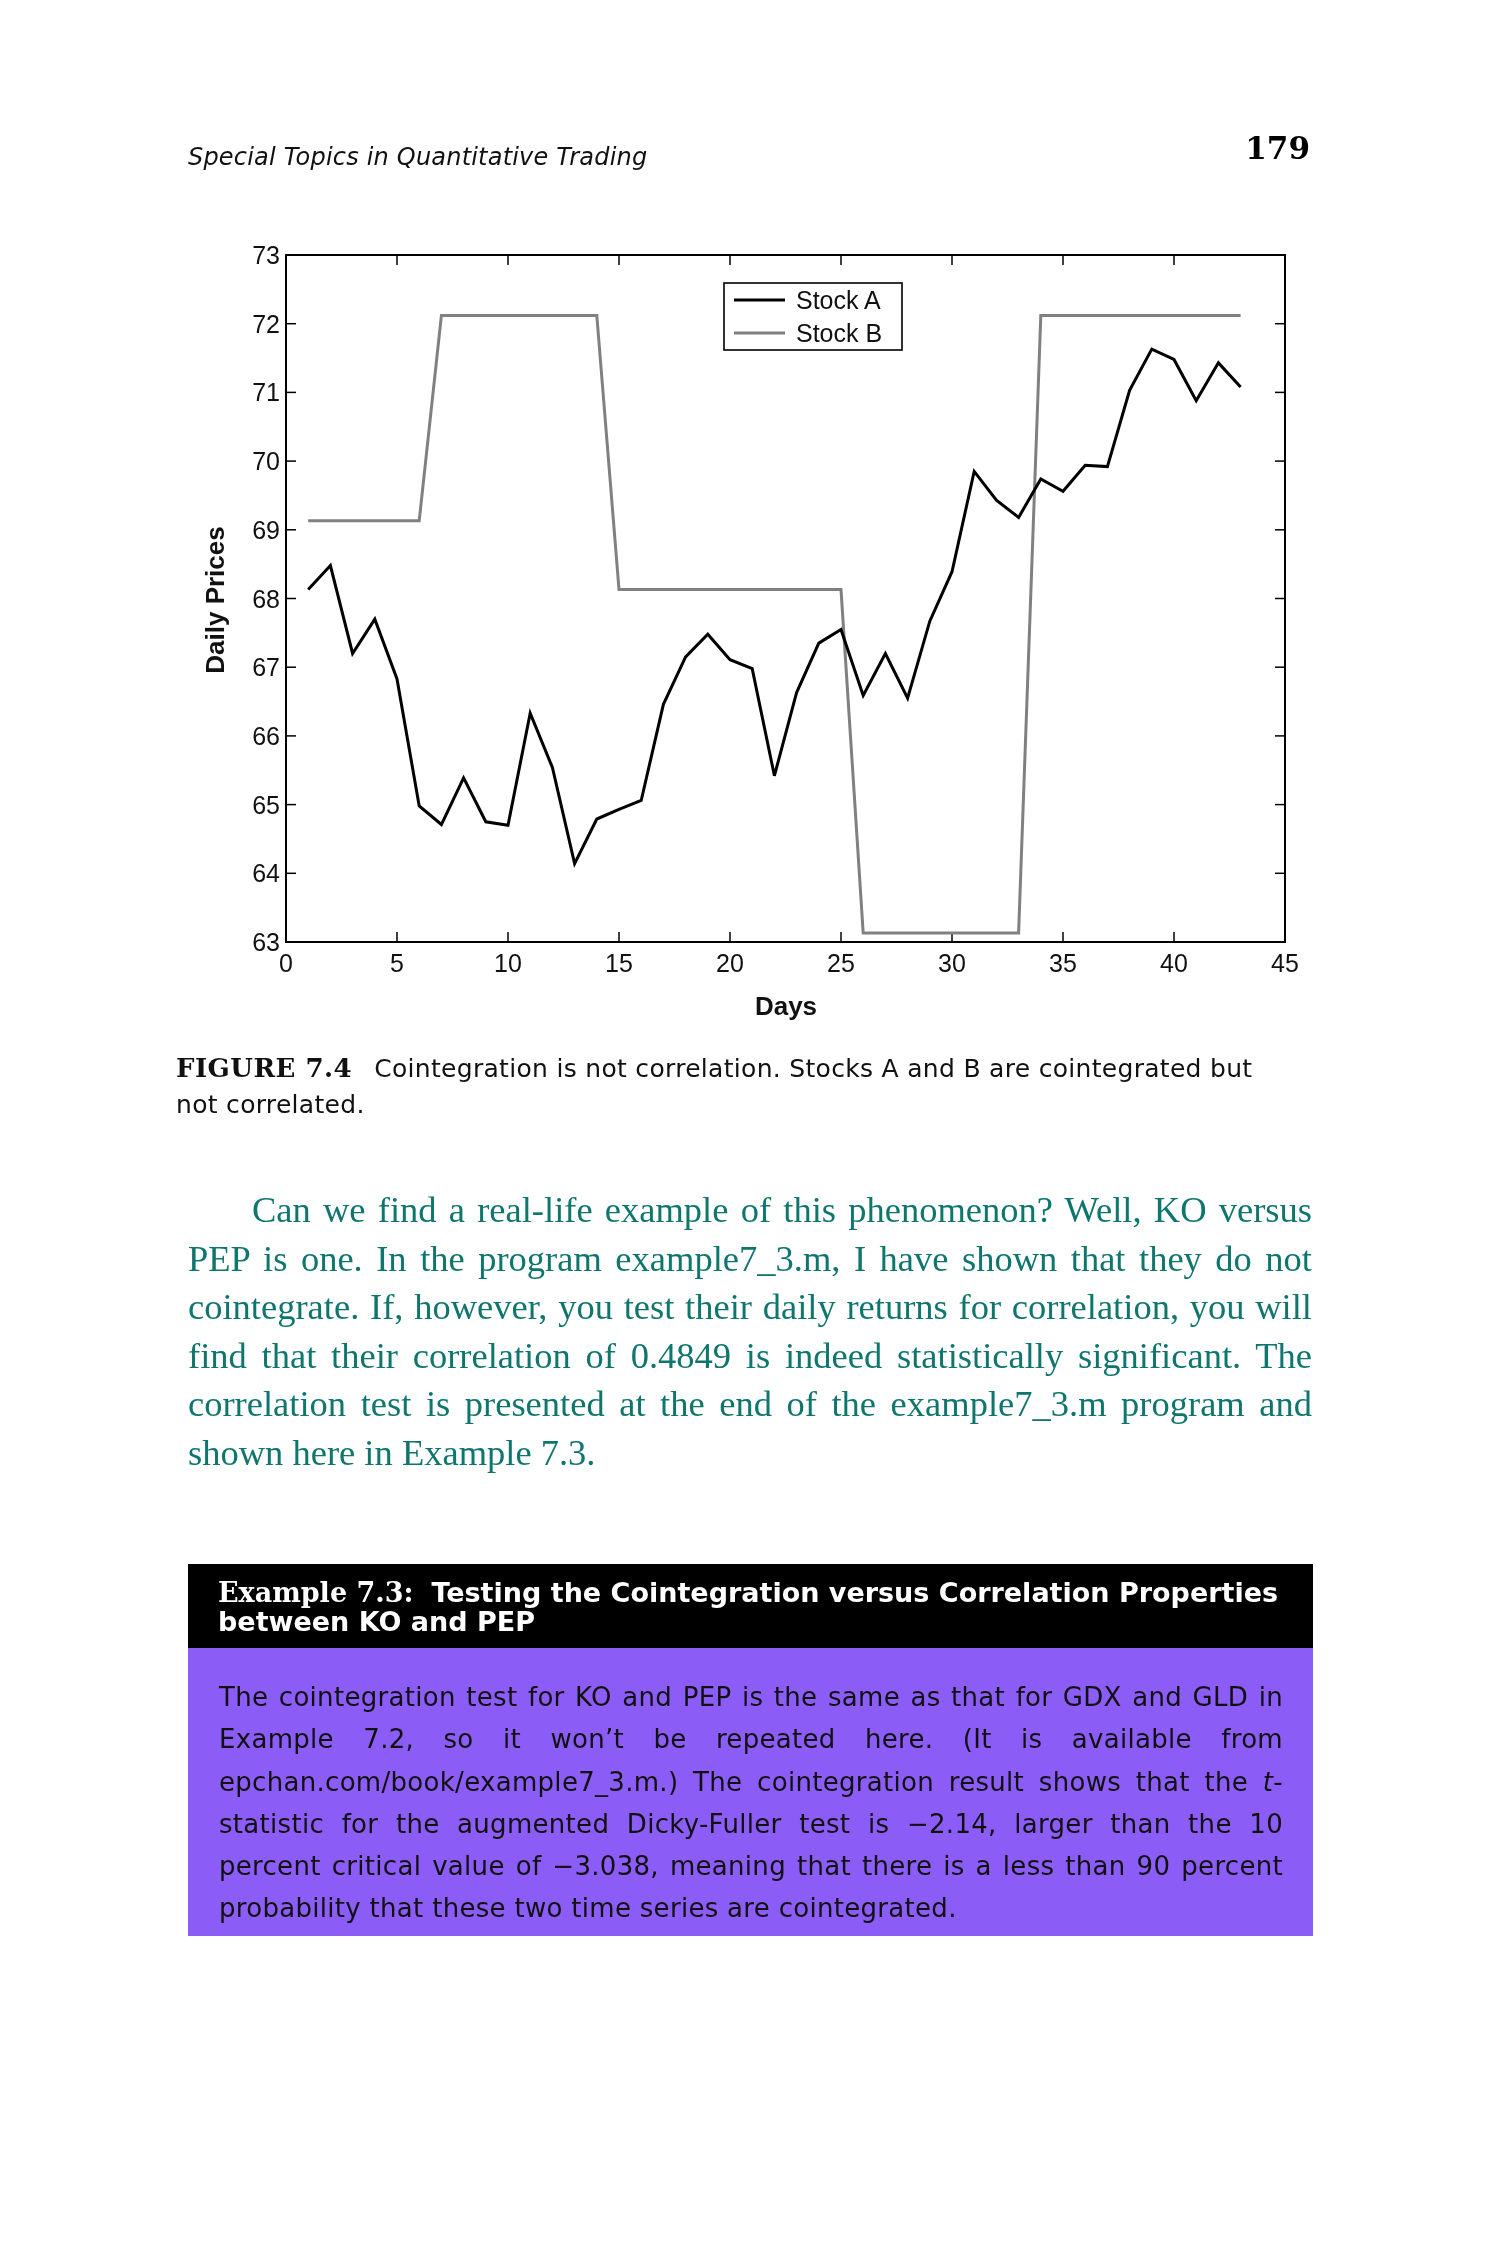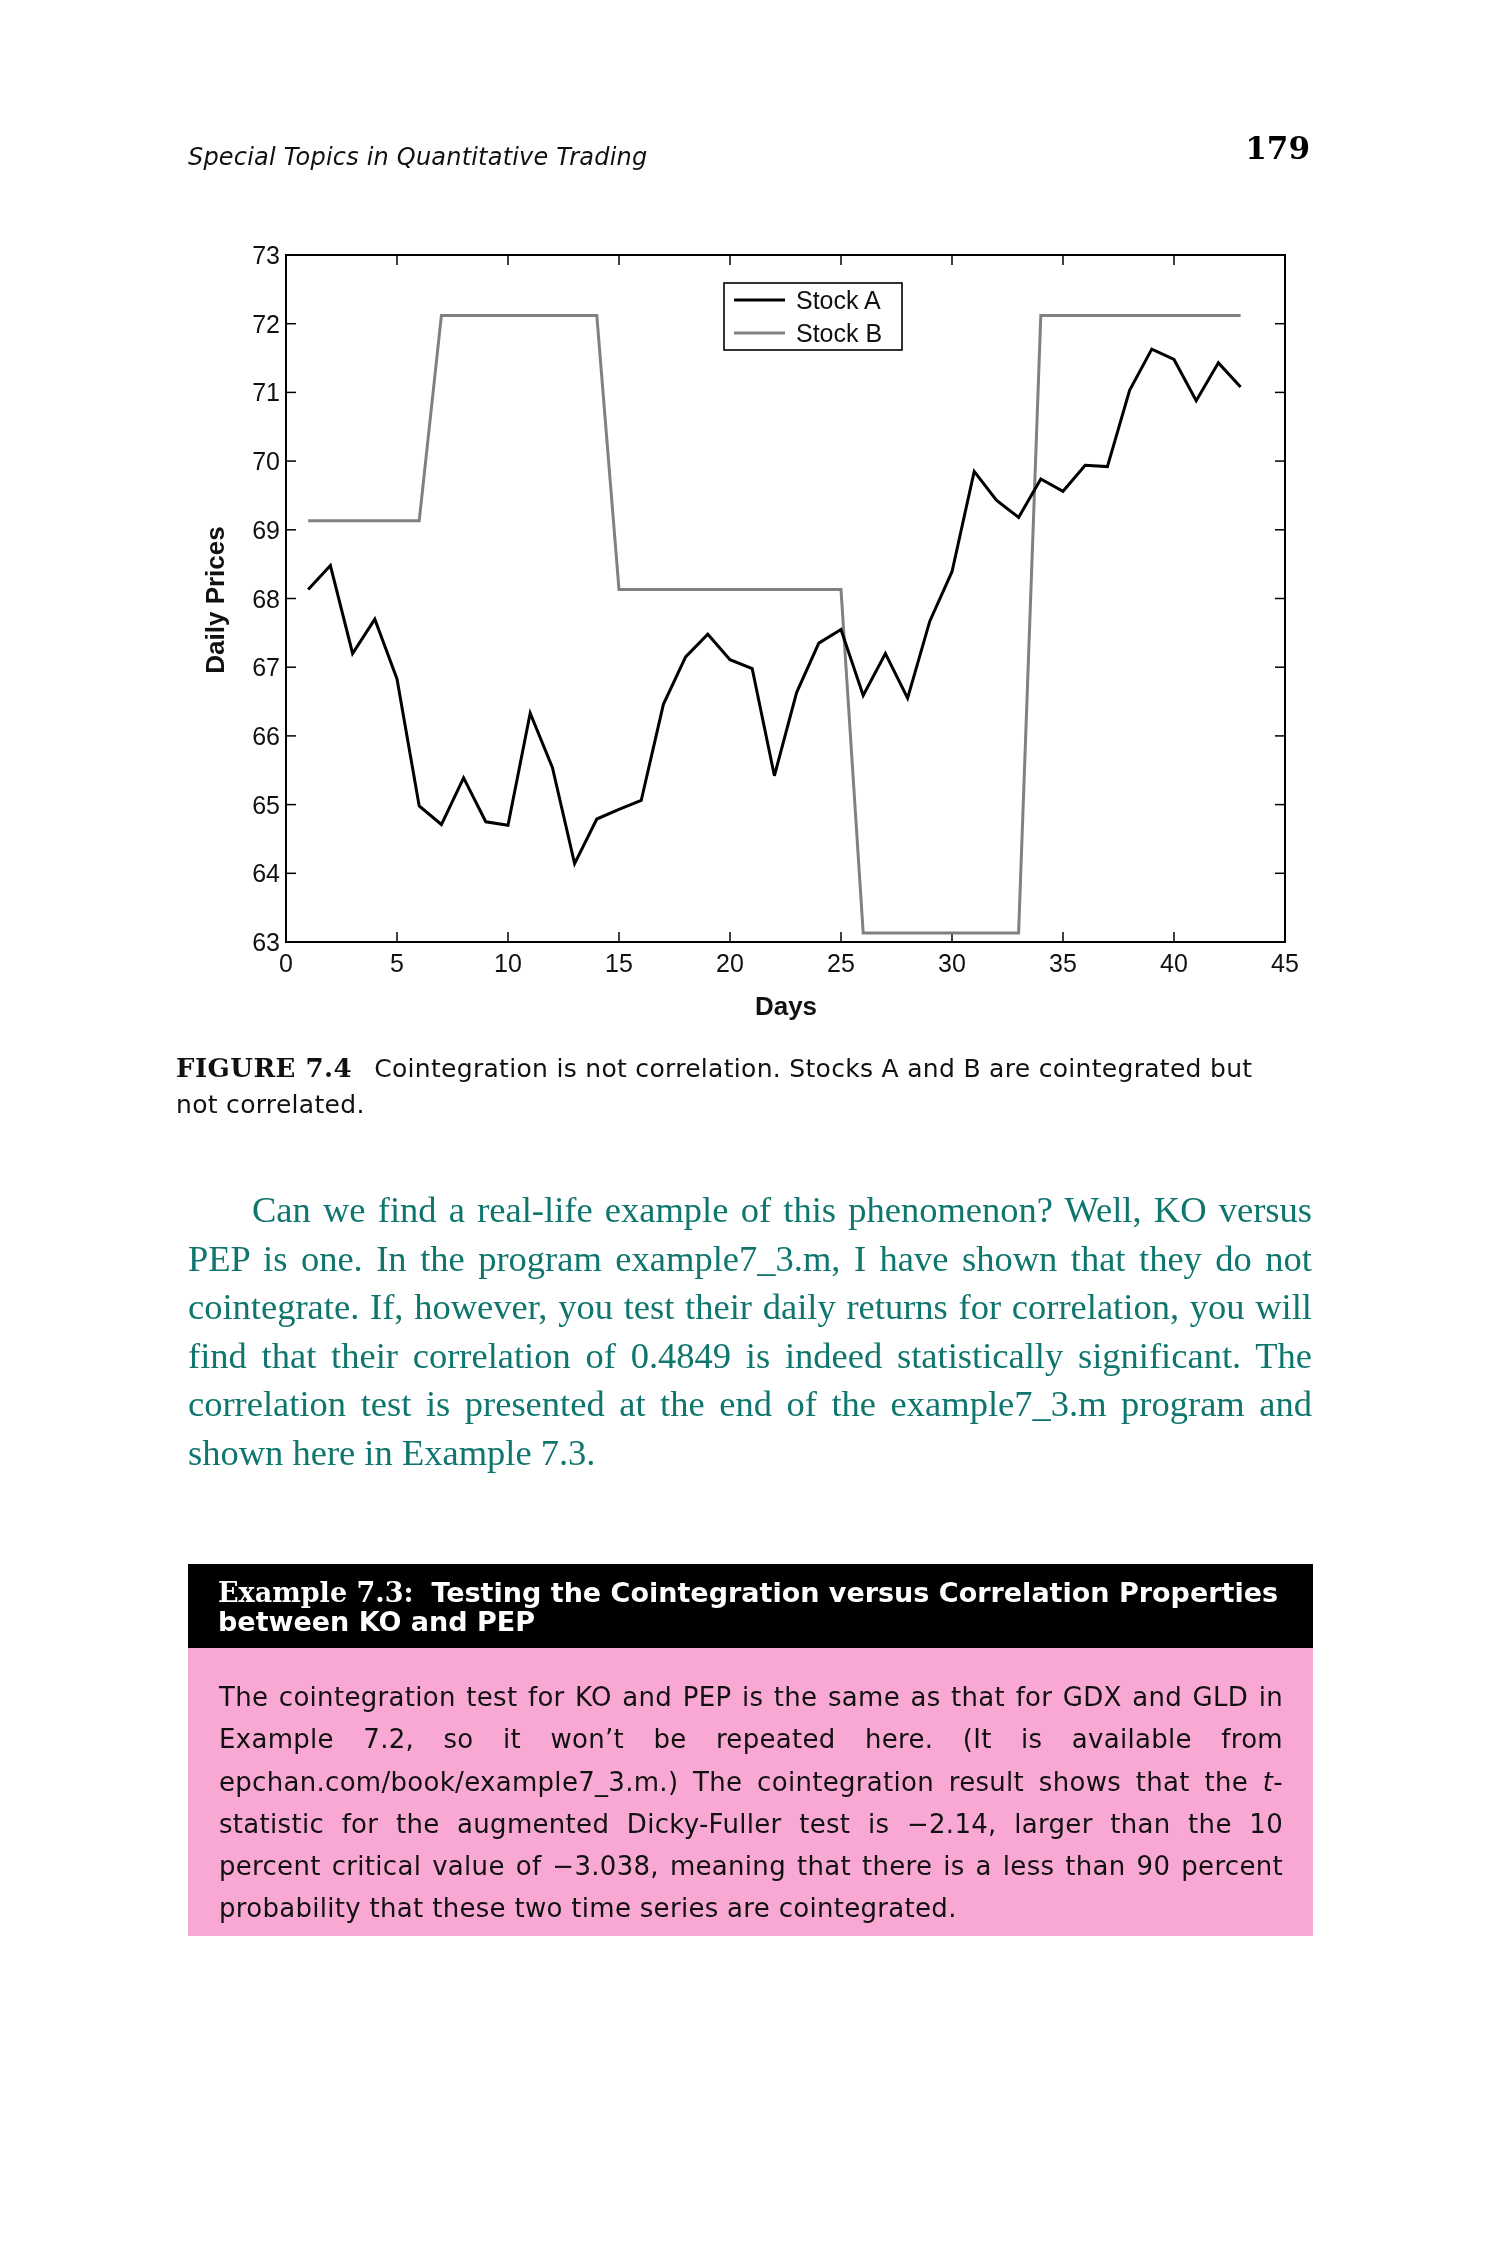--- a/index.html
+++ b/index.html
@@ -24,21 +24,21 @@
   .caption .fig-label {
     font-family: "DejaVu Serif", serif; font-weight: bold; font-size: 26px; margin-right: 22px; letter-spacing: 0.5px;
   }
   .body-para {
     position: absolute; left: 188px; top: 1186px; width: 1124px;
     font-family: "Liberation Serif", serif; font-size: 36.5px; line-height: 48.6px;
     text-align: justify; text-indent: 64px; color: #0f766e;
   }
   .example-box {
     position: absolute; left: 188px; top: 1564px; width: 1125px; height: 372px;
-    background: #f9a8d4;
+    background: #8b5cf6;
   }
   .example-head {
     background: #000; color: #fff; height: 84px; box-sizing: border-box;
     padding: 14px 30px 0 30px;
     font-family: "DejaVu Sans", sans-serif; font-weight: bold; font-size: 27px; line-height: 29px;
   }
   .example-head .ex-label { font-family: "DejaVu Serif", serif; font-weight: bold; margin-right: 18px; }
   .example-body {
     padding: 28px 30px 0 31px;
     font-family: "DejaVu Sans", sans-serif; font-size: 26px; line-height: 42.3px;

